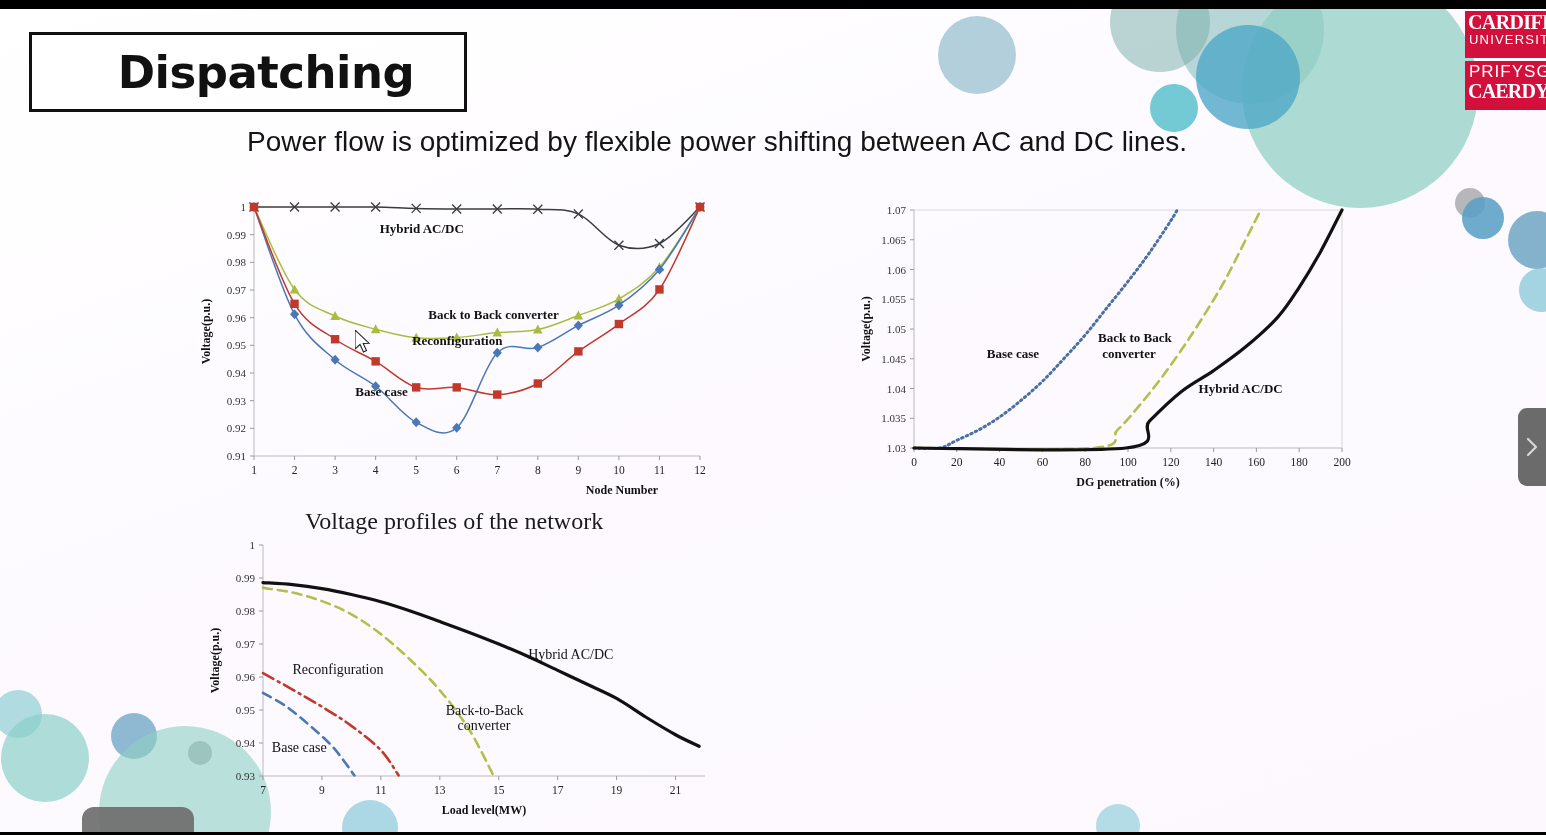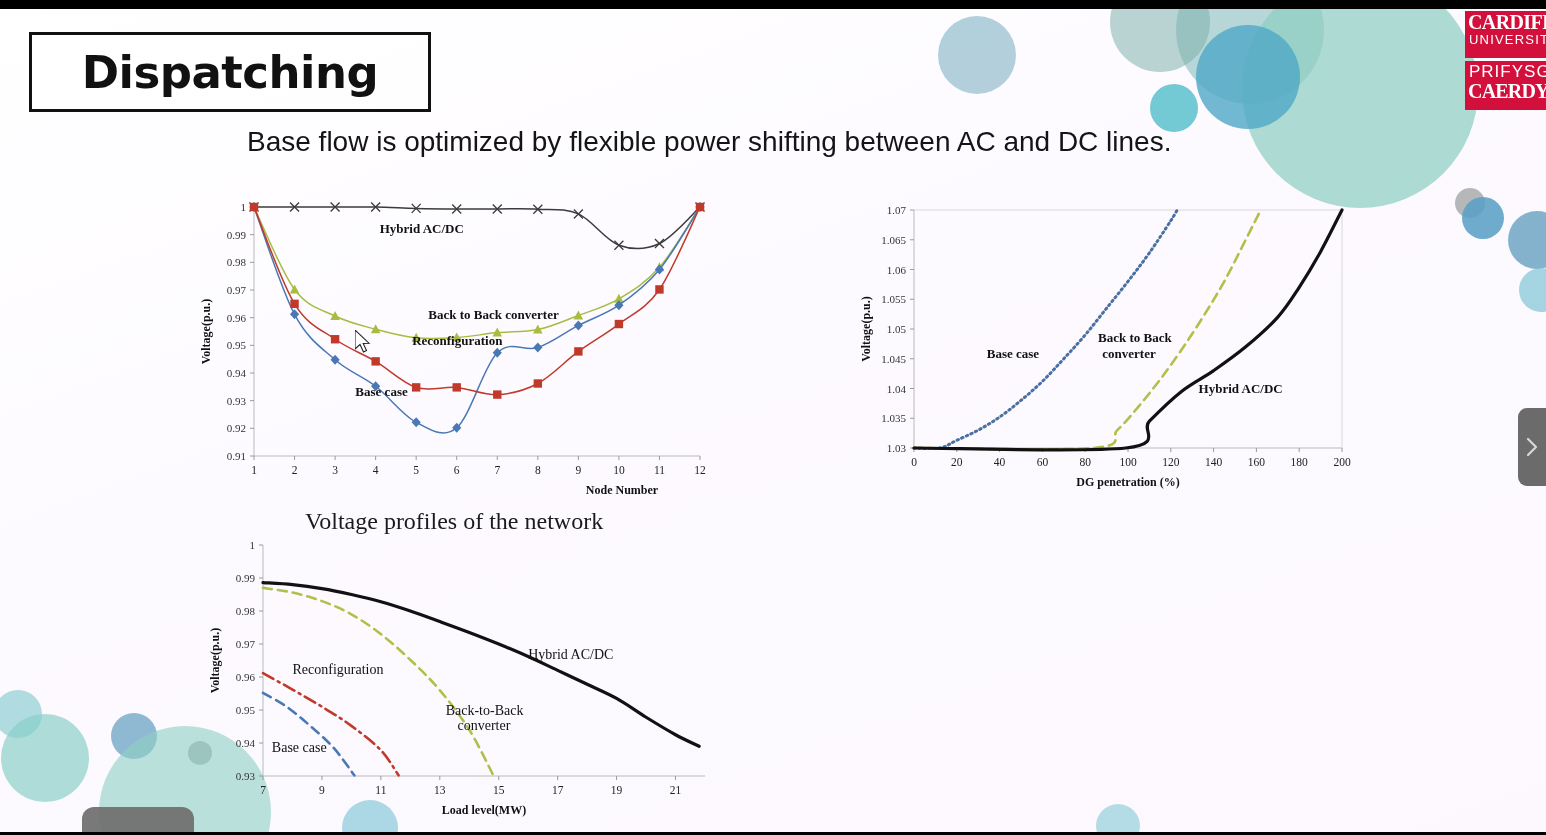--- a/index.html
+++ b/index.html
@@ -18,20 +18,21 @@
   
   .letterbox-top{position:absolute;left:0;top:0;width:1546px;height:9px;background:#000;z-index:40;}
   .letterbox-bottom{position:absolute;left:0;bottom:0;width:1546px;height:3px;background:#000;z-index:40;}
 
   
   .title-box{
     position:absolute;left:29px;top:32px;width:396px;height:74px;
     border:3px solid #111;background:rgba(255,255,255,.55);
     display:flex;align-items:center;justify-content:center;
     z-index:20;
+    padding-left:36px;
   }
   .title-box span{
     font-size:45px;font-weight:bold;color:#111;letter-spacing:-.5px;
     font-family:"DejaVu Sans", sans-serif;
   }
   .subtitle{
     position:absolute;left:247px;top:126px;z-index:20;
     font-size:28px;color:#141414;white-space:nowrap;
     font-family:"Liberation Sans", sans-serif;
   }
@@ -96,21 +97,21 @@
   </div>
   <div style="position:absolute;left:1465px;top:61px;width:81px;height:49px;background:#d3103c;z-index:30;">
     <div style="color:#fff;font-size:17px;font-family:'Liberation Sans',sans-serif;line-height:16px;padding:3px 0 0 4px;letter-spacing:1px;">PRIFYSGOL</div>
     <div style="color:#fff;font-size:20px;font-weight:bold;font-family:'Liberation Serif',serif;line-height:22px;padding-left:3px;letter-spacing:-.8px;">CAERDYDD</div>
   </div>
 
   <div class="title-box">
     <span>Dispatching</span>
   </div>
 
-  <div class="subtitle">Base flow is optimized by flexible power shifting between AC and DC lines.</div>
+  <div class="subtitle">Power flow is optimized by flexible power shifting between AC and DC lines.</div>
 
   <div class="caption">Voltage profiles of the network</div>
 
   <div class="chart" style="left:192px;top:193px;">
     <svg id="c1" width="520" height="315">
         <line x1="62" y1="14" x2="62" y2="263" stroke="#b9b9b9" stroke-width="1"></line>
         <line x1="62" y1="263" x2="508" y2="263" stroke="#b9b9b9" stroke-width="1"></line>
         <line x1="58" y1="263" x2="62" y2="263" stroke="#9a9a9a" stroke-width="1"></line>
         <text x="54" y="267" text-anchor="end" class="tick">0.91</text>
         <line x1="58" y1="235.33333333333331" x2="62" y2="235.33333333333331" stroke="#9a9a9a" stroke-width="1"></line>

